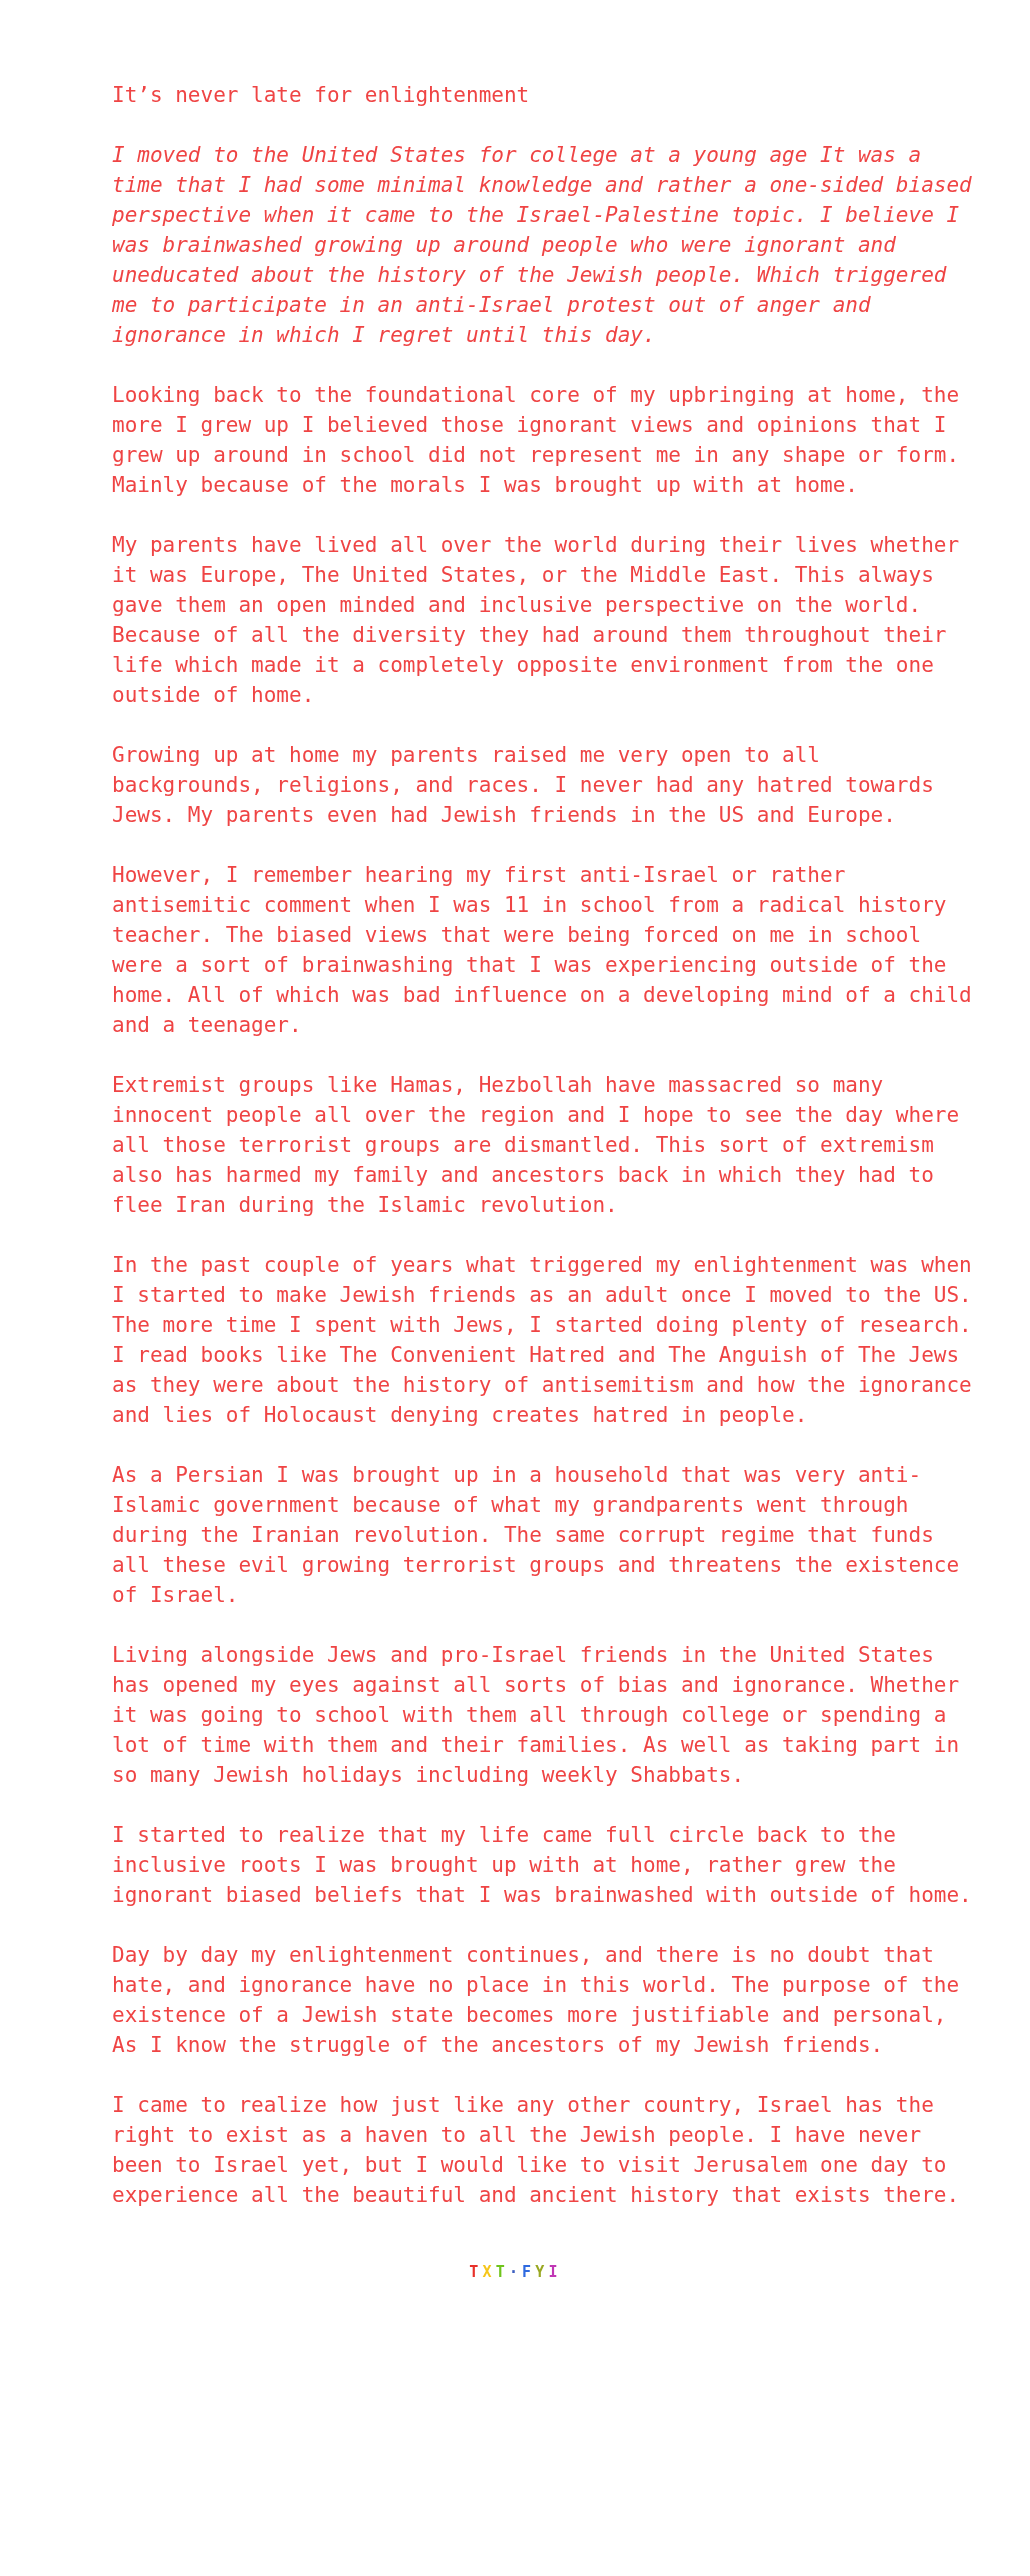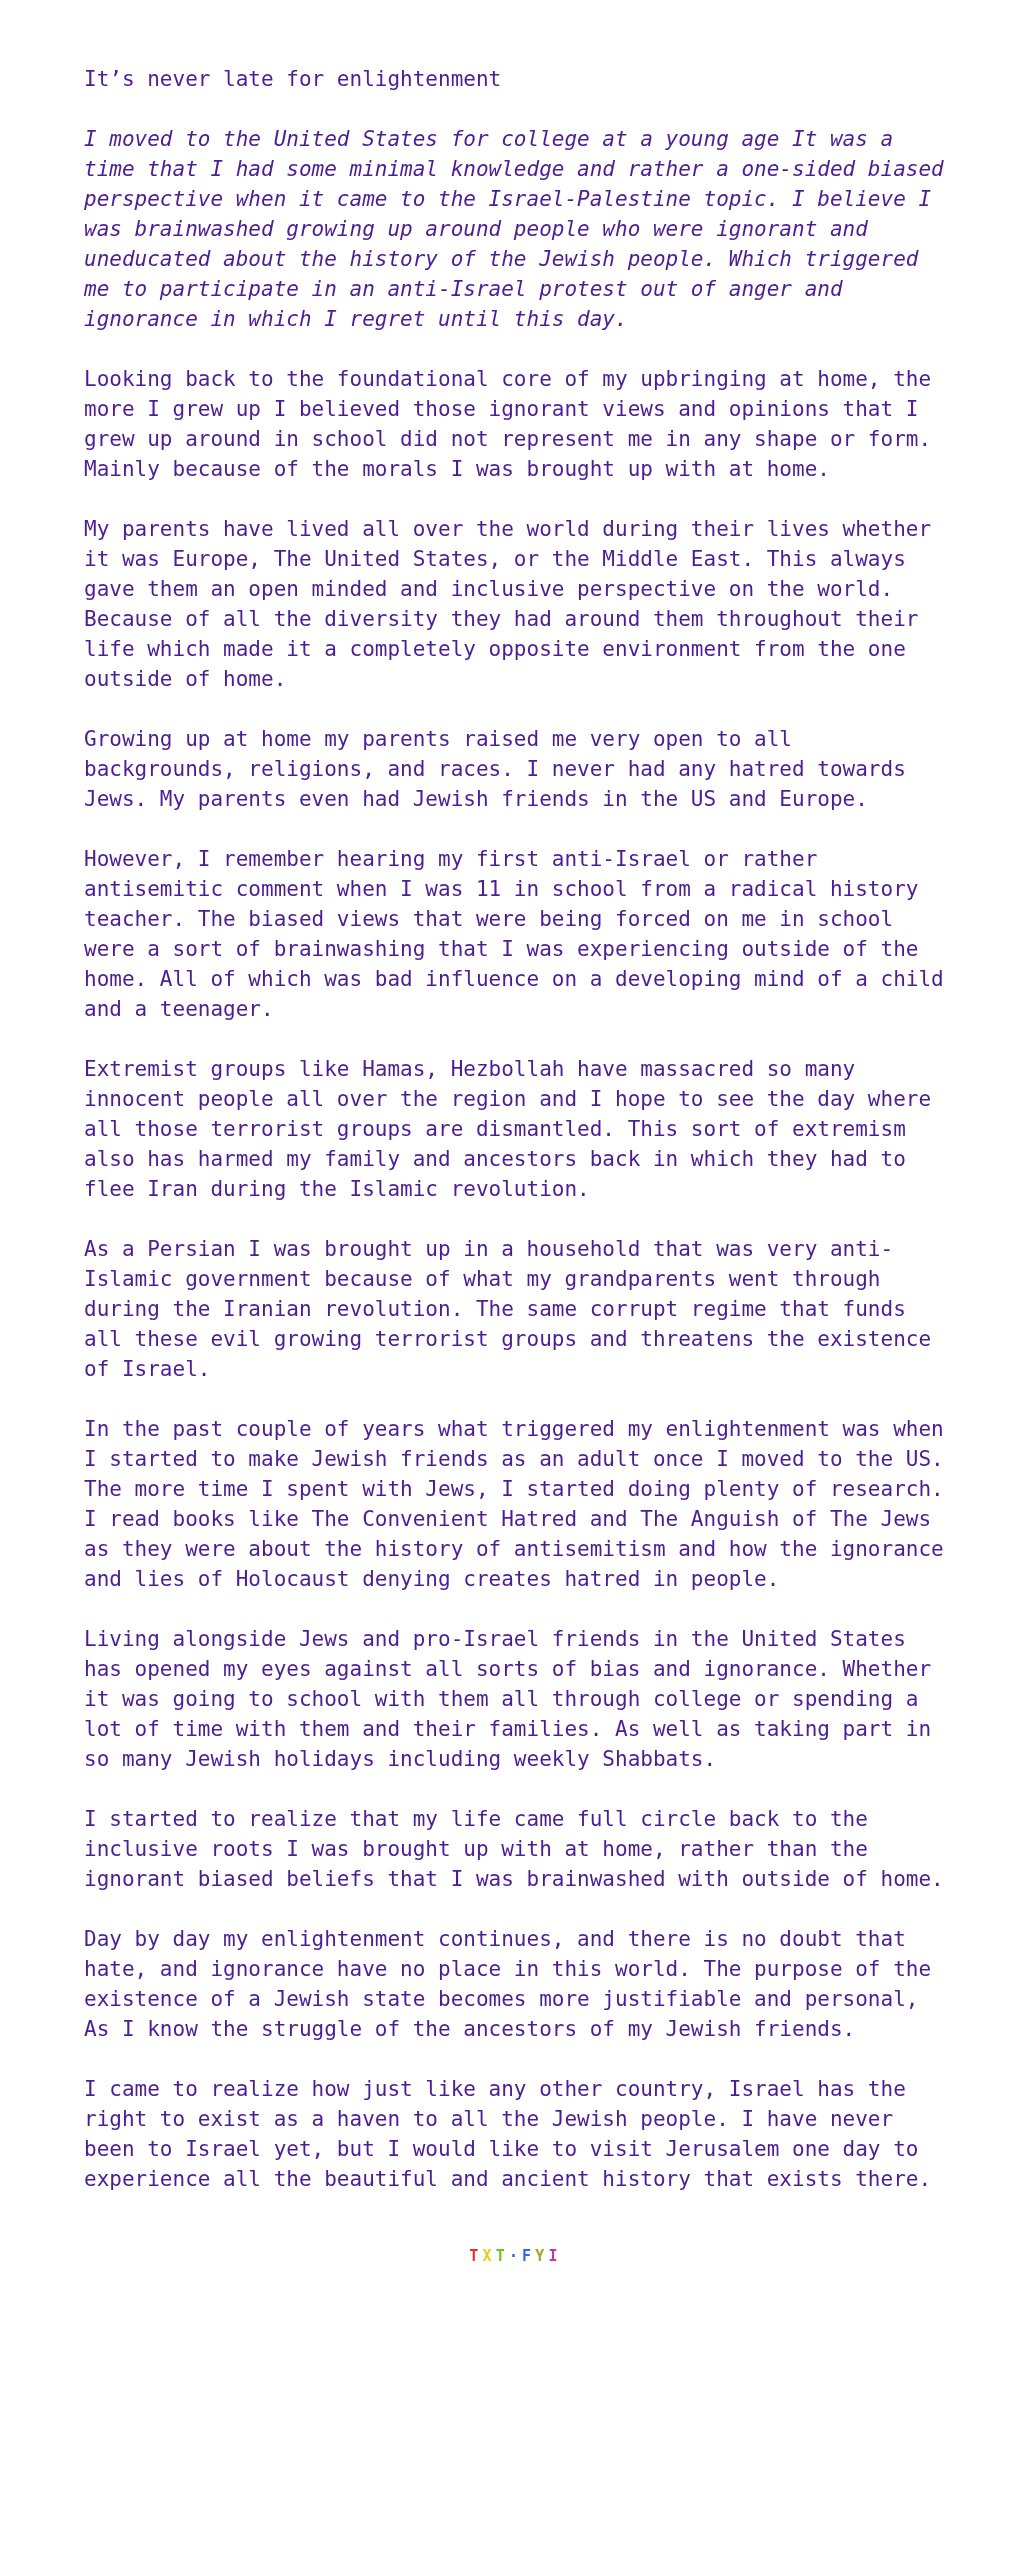--- a/index.html
+++ b/index.html
@@ -8,24 +8,25 @@
     font-family: "DejaVu Sans Mono", "Liberation Mono", monospace;
   }
   .page {
     position: relative;
     width: 1031px;
     height: 2576px;
     background: #ffffff;
     overflow: hidden;
   }
   .essay {
-    padding: 64px 28px 0 84px;
-    color: #4c1d95;
+    padding: 80px 28px 0 84px;
+    color: #ef4444;
     font-size: 21px;
     line-height: 30px;
+    margin-left: 28px;
   }
   .essay h1 {
     font-size: 21px;
     line-height: 30px;
     font-weight: normal;
     margin: 0 0 30px 0;
   }
   .essay p {
     margin: 30px 0;
     white-space: pre-line;
@@ -76,38 +77,38 @@
 antisemitic comment when I was 11 in school from a radical history
 teacher. The biased views that were being forced on me in school
 were a sort of brainwashing that I was experiencing outside of the
 home. All of which was bad influence on a developing mind of a child
 and a teenager.</p>
     <p>Extremist groups like Hamas, Hezbollah have massacred so many
 innocent people all over the region and I hope to see the day where
 all those terrorist groups are dismantled. This sort of extremism
 also has harmed my family and ancestors back in which they had to
 flee Iran during the Islamic revolution.</p>
-    <p>As a Persian I was brought up in a household that was very anti-
-Islamic government because of what my grandparents went through
-during the Iranian revolution. The same corrupt regime that funds
-all these evil growing terrorist groups and threatens the existence
-of Israel.</p>
     <p>In the past couple of years what triggered my enlightenment was when
 I started to make Jewish friends as an adult once I moved to the US.
 The more time I spent with Jews, I started doing plenty of research.
 I read books like The Convenient Hatred and The Anguish of The Jews
 as they were about the history of antisemitism and how the ignorance
 and lies of Holocaust denying creates hatred in people.</p>
+    <p>As a Persian I was brought up in a household that was very anti-
+Islamic government because of what my grandparents went through
+during the Iranian revolution. The same corrupt regime that funds
+all these evil growing terrorist groups and threatens the existence
+of Israel.</p>
     <p>Living alongside Jews and pro-Israel friends in the United States
 has opened my eyes against all sorts of bias and ignorance. Whether
 it was going to school with them all through college or spending a
 lot of time with them and their families. As well as taking part in
 so many Jewish holidays including weekly Shabbats.</p>
     <p>I started to realize that my life came full circle back to the
-inclusive roots I was brought up with at home, rather than the
+inclusive roots I was brought up with at home, rather grew the
 ignorant biased beliefs that I was brainwashed with outside of home.</p>
     <p>Day by day my enlightenment continues, and there is no doubt that
 hate, and ignorance have no place in this world. The purpose of the
 existence of a Jewish state becomes more justifiable and personal,
 As I know the struggle of the ancestors of my Jewish friends.</p>
     <p>I came to realize how just like any other country, Israel has the
 right to exist as a haven to all the Jewish people. I have never
 been to Israel yet, but I would like to visit Jerusalem one day to
 experience all the beautiful and ancient history that exists there.</p>
   </div>

